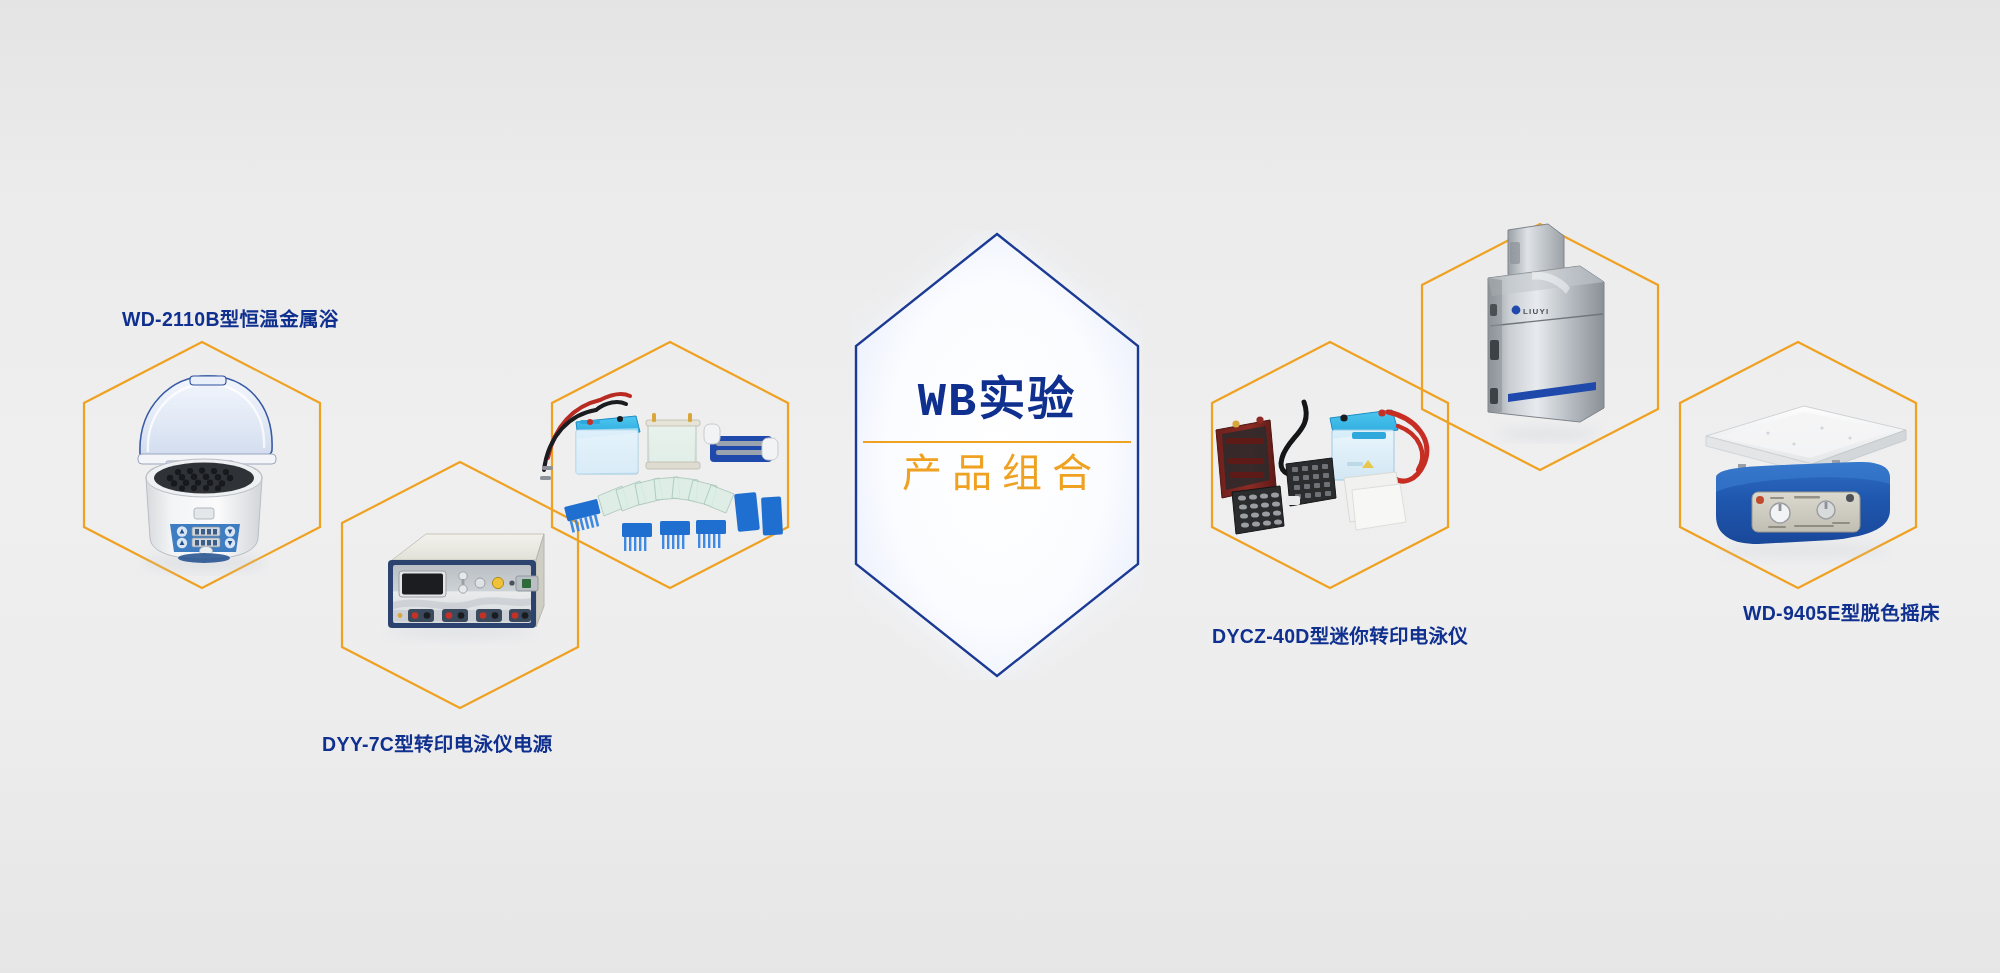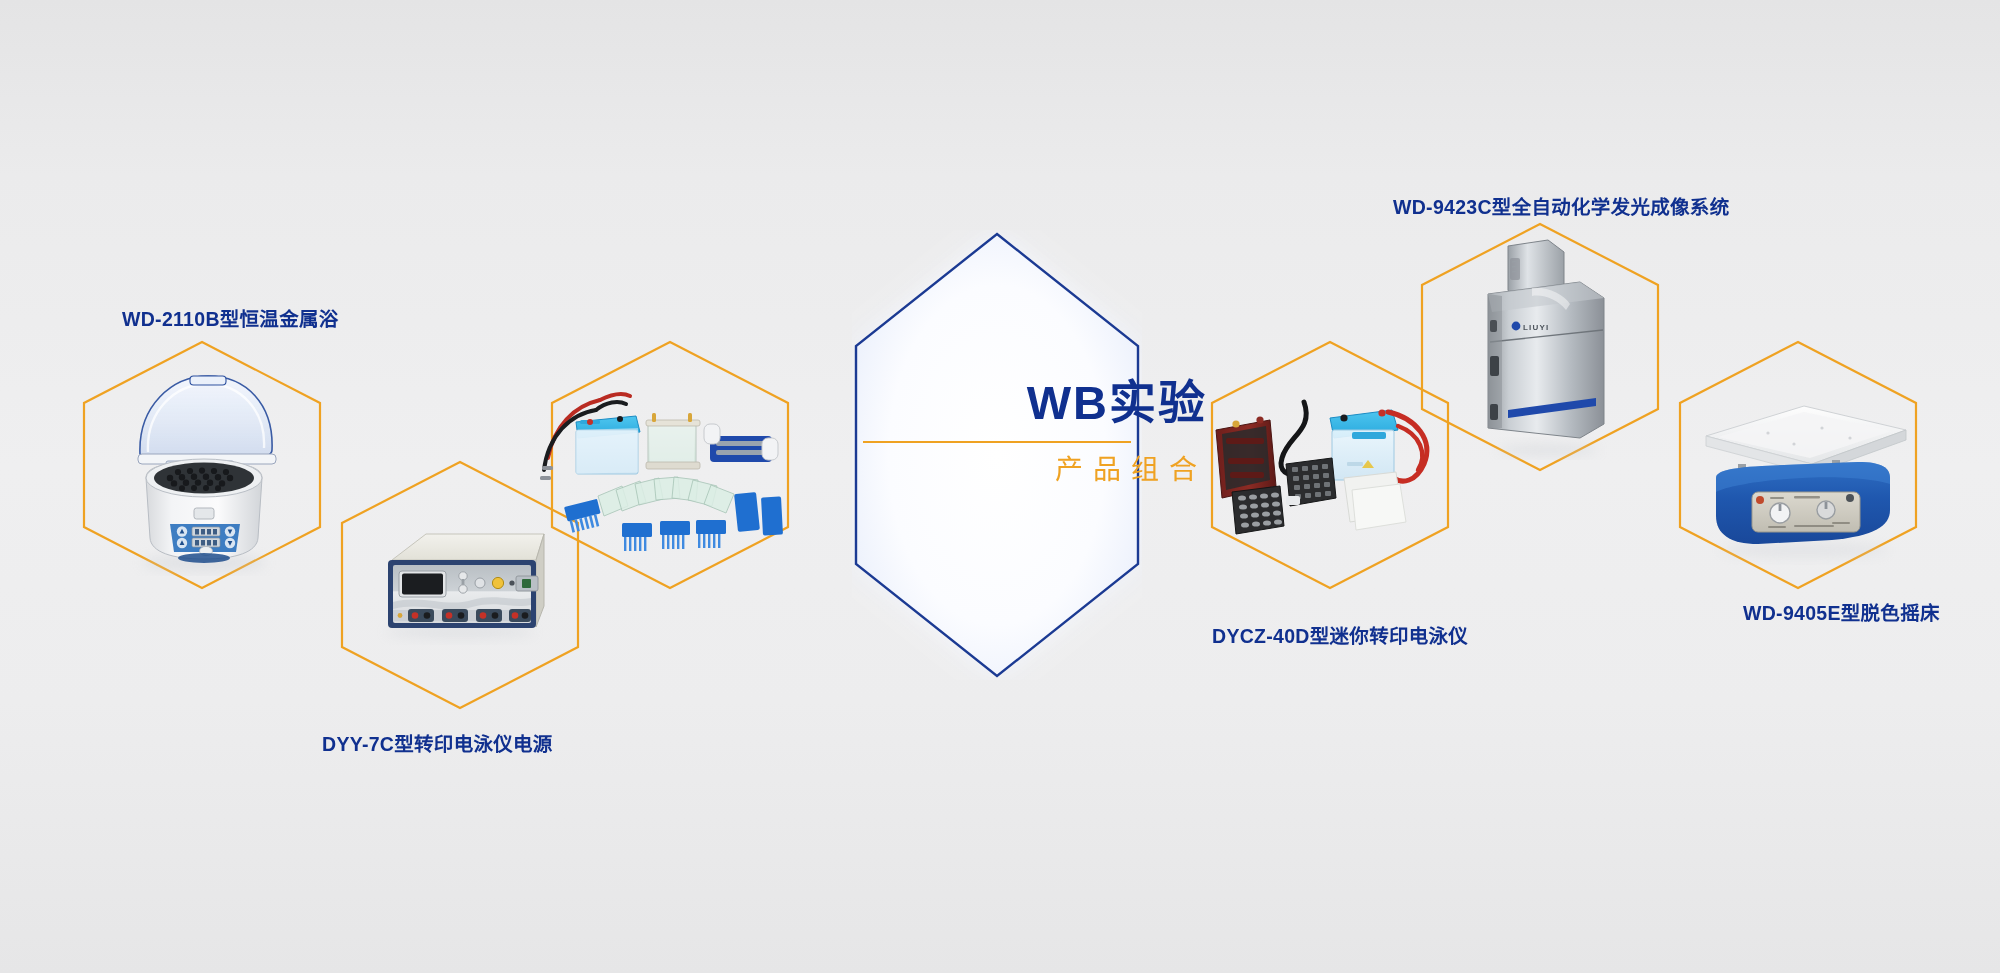--- a/index.html
+++ b/index.html
@@ -23,28 +23,28 @@
   .hero .glow{fill:url(#heroGlow);}
 
   
   .label{
     position:absolute;color:#10308f;font-weight:700;
     font-size:19.5px;letter-spacing:.3px;white-space:nowrap;
     font-family:"Liberation Sans","DejaVu Sans",sans-serif;
   }
 
   
-  .hero-text{position:absolute;text-align:right;width:420px;}
+  .hero-text{position:absolute;text-align:center;width:420px;font-family:Liberation Mono, monospace;}
   .hero-title{
     color:#10308f;font-weight:700;font-size:47px;letter-spacing:2px;
     line-height:1.05;
   }
   .hero-rule{height:2px;background:#efa222;margin:14px auto 12px;width:268px;}
   .hero-sub{
-    color:#efa222;font-size:28px;letter-spacing:10px;font-weight:400;
+    color:#efa222;font-size:40px;letter-spacing:10px;font-weight:400;
     line-height:1.1;padding-left:10px;
   }
 
   
   .prod{position:absolute;}
   .prod svg{display:block;}
 </style>
 </head>
 <body>
 
@@ -452,21 +452,21 @@
       </g>
     </svg>
   </div>
   <div class="label" style="left:1212px;top:620px;">DYCZ-40D型迷你转印电泳仪</div>
 
   <div class="hex orange" style="left:1420px;top:222px;width:240px;height:250px;">
     <svg width="240" height="250" viewBox="0 0 240 250">
       <polygon class="frame" points="120,2 238,63 238,187 120,248 2,187 2,63"></polygon>
     </svg>
   </div>
-  <div class="prod" style="left:1472px;top:238px;width:150px;height:222px;">
+  <div class="prod" style="left:1472px;top:222px;width:150px;height:222px;">
     <svg width="150" height="222" viewBox="0 0 150 222">
       <ellipse cx="76" cy="212" rx="50" ry="7" fill="#cfd2d6" opacity=".5" filter="url(#softShadow)"></ellipse>
 
       <path d="M36 8 L76 2 L92 14 L92 56 L40 62 L36 52 Z" fill="url(#metalTop)" stroke="#7e848a" stroke-width="1"></path>
       <rect x="38" y="20" width="10" height="22" rx="2" fill="#8d9299" opacity=".7"></rect>
       <g stroke="#9aa0a6" stroke-width="1.2" opacity=".8">
         <line x1="40" y1="24" x2="46" y2="23"></line>
           <line x1="40" y1="29" x2="46" y2="28"></line>
         <line x1="40" y1="34" x2="46" y2="33"></line>
       </g>
@@ -484,21 +484,20 @@
       <path d="M36 172 L124 160 L124 168 L36 180 Z" fill="#1f49ab"></path>
 
       <g>
         <circle cx="44" cy="88" r="4.4" fill="#1f49ab"></circle>
         <text x="51" y="92" font-family="Liberation Sans, sans-serif" font-size="8" font-weight="700" fill="#4d545c" letter-spacing="1.2">LIUYI</text>
       </g>
 
       <path d="M60 50 C74 48 92 56 98 66 L94 72 C86 62 72 56 60 58 Z" fill="#ffffff" opacity=".45"></path>
     </svg>
   </div>
-  <div class="label" style="left:1393px;top:191px;">WD-9423C型全自动化学发光成像系统</div>
 
   <div class="hex orange" style="left:1678px;top:340px;width:240px;height:250px;">
     <svg width="240" height="250" viewBox="0 0 240 250">
       <polygon class="frame" points="120,2 238,63 238,187 120,248 2,187 2,63"></polygon>
     </svg>
   </div>
   <div class="prod" style="left:1682px;top:400px;width:240px;height:170px;">
     <svg width="240" height="170" viewBox="0 0 240 170">
       <ellipse cx="122" cy="150" rx="84" ry="8" fill="#cfd2d6" opacity=".45" filter="url(#softShadow)"></ellipse>
 

